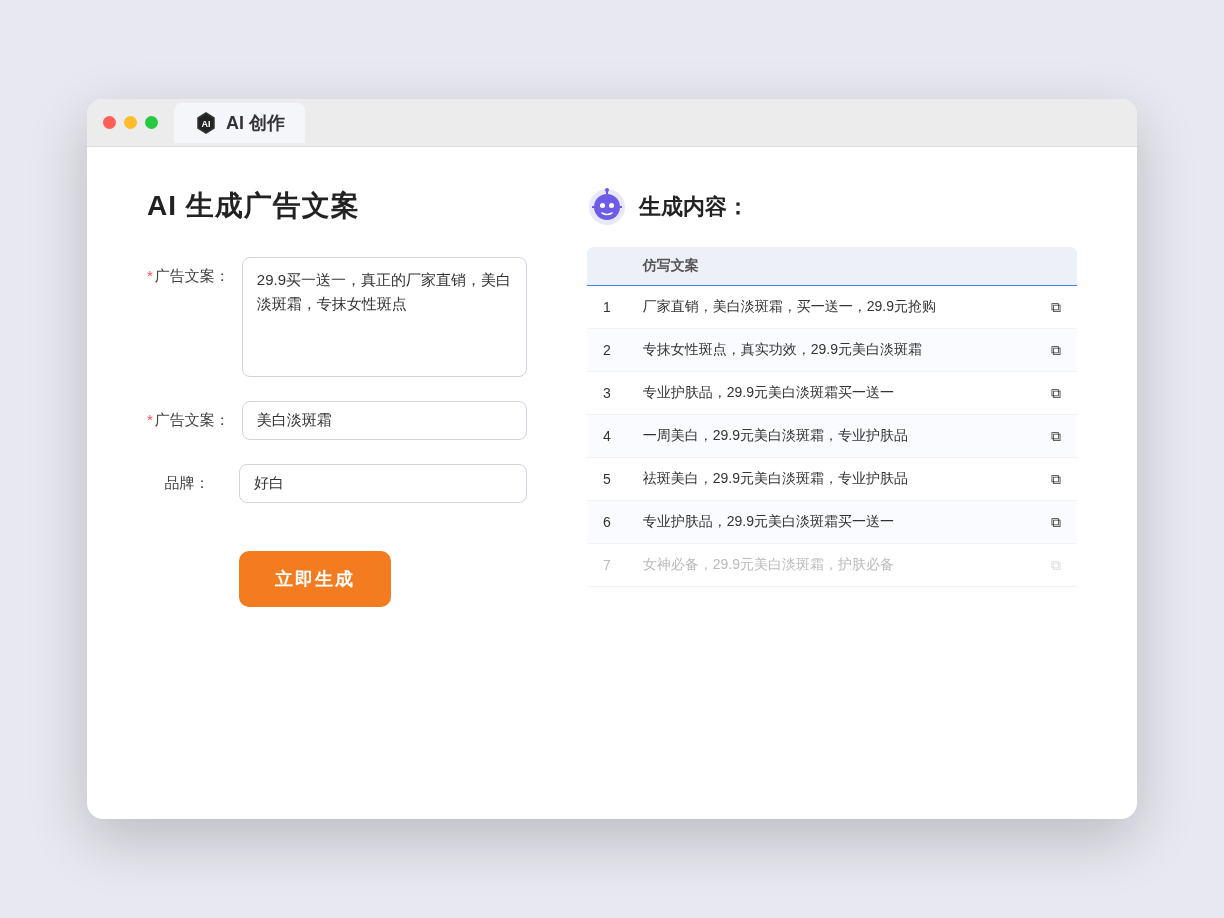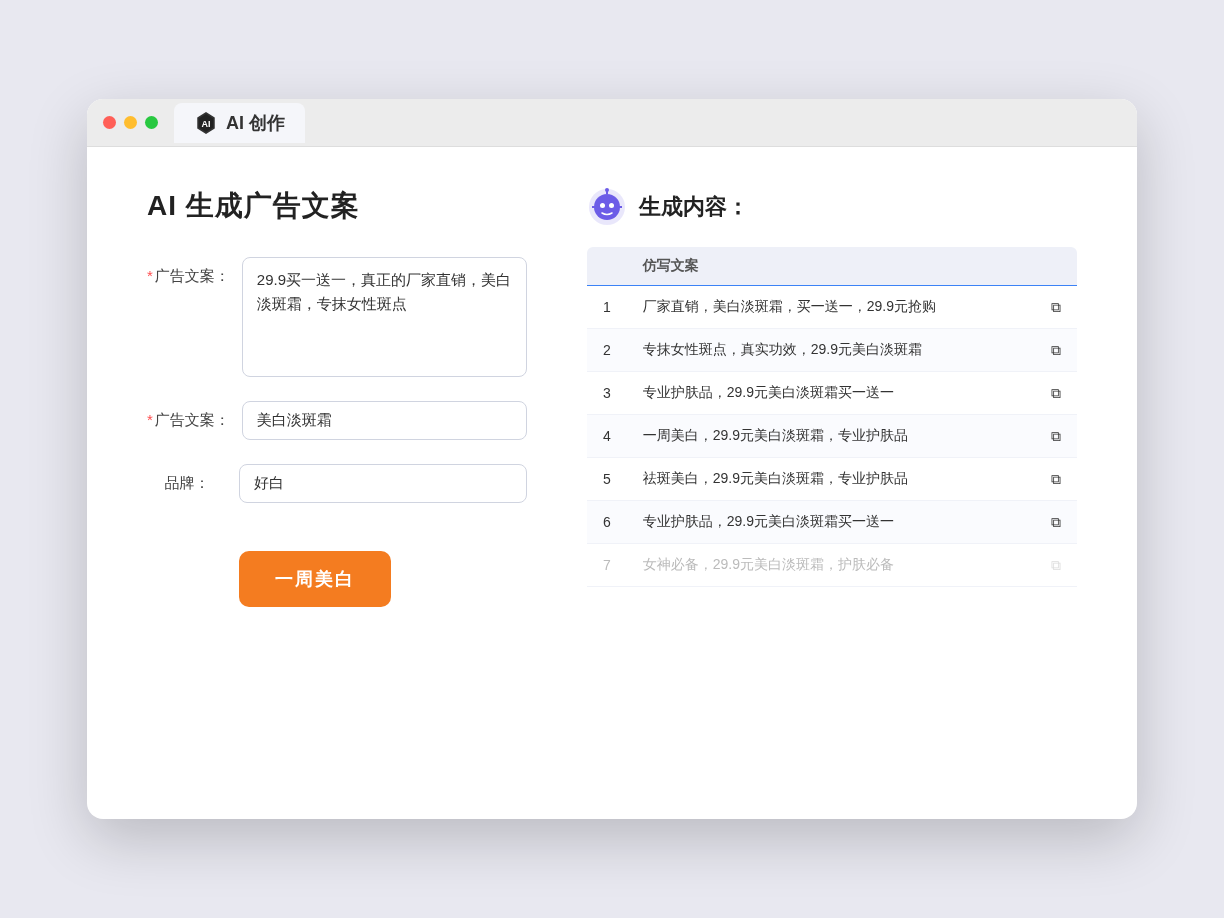--- a/index.html
+++ b/index.html
@@ -258,21 +258,21 @@
         <input type="text" class="form-input" value="美白淡斑霜" style="">
       </div>
 
       
       <div class="form-group">
         <label class="form-label">品牌：</label>
         <input type="text" class="form-input" value="好白" style="">
       </div>
 
       
-      <button class="generate-btn">一周美白</button>
+      <button class="generate-btn">立即生成</button>
     </div>
 
     <div class="right-panel">
       <div class="right-header">
 
         <svg class="bot-icon" viewBox="0 0 40 40" fill="none">
           <circle cx="20" cy="20" r="18" fill="#6c5ce7" opacity="0.15"></circle>
           <circle cx="20" cy="20" r="13" fill="#6c5ce7"></circle>
           <rect x="13" y="16" width="5" height="5" rx="2.5" fill="white"></rect>
           <rect x="22" y="16" width="5" height="5" rx="2.5" fill="white"></rect>

